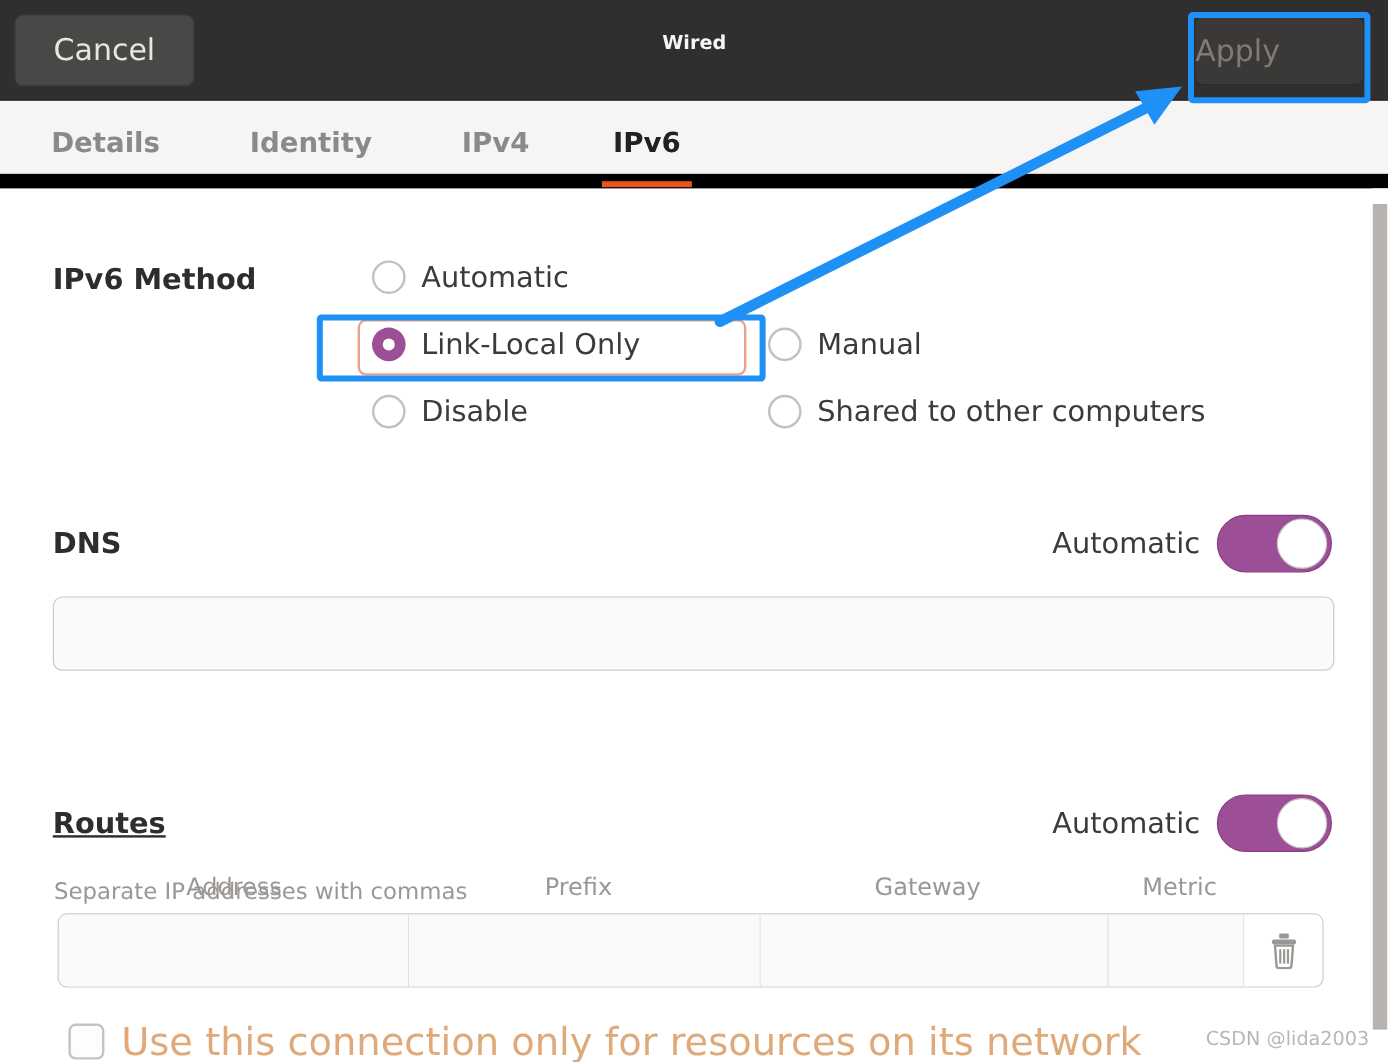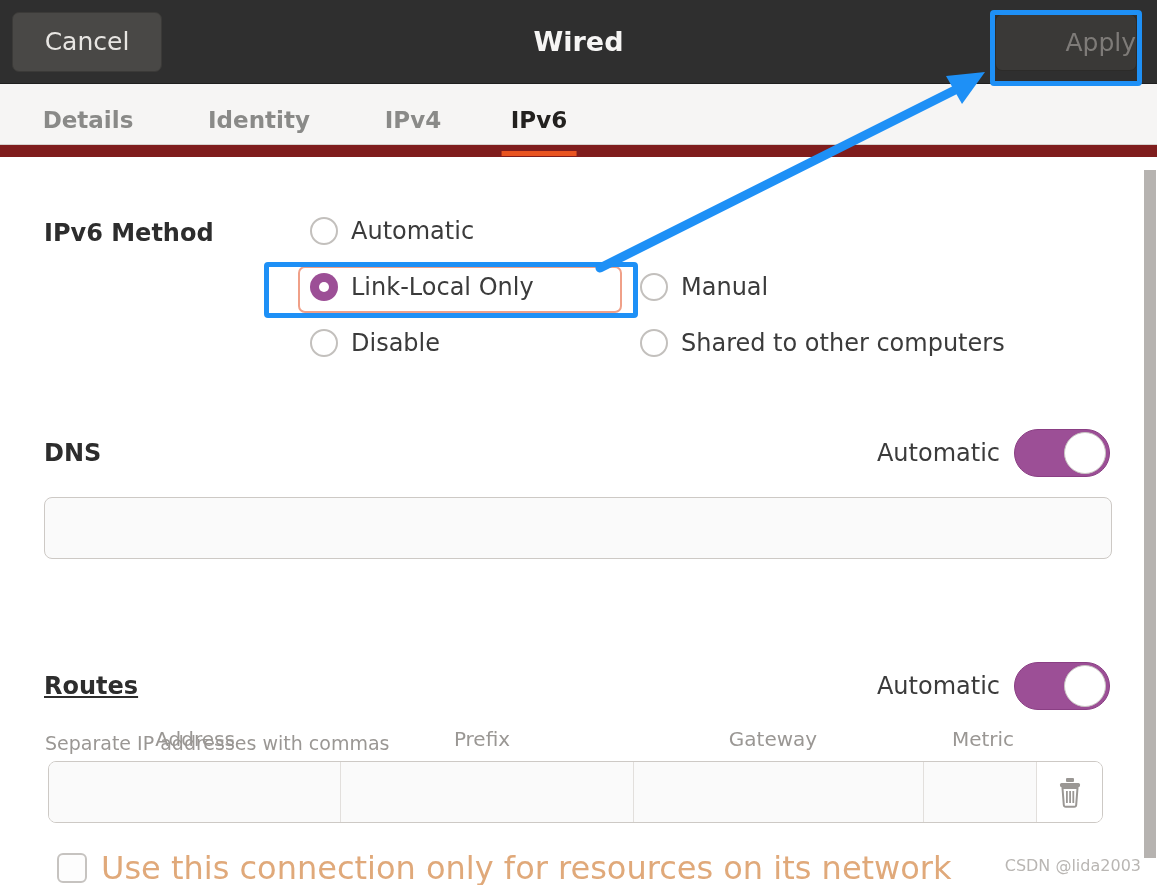--- a/index.html
+++ b/index.html
@@ -5,21 +5,21 @@
   * { box-sizing: border-box; margin: 0; padding: 0; }
   html, body {
     width: 1157px; height: 885px;
     font-family: "DejaVu Sans", sans-serif;
     background: #ffffff;
     overflow: hidden;
   }
   #app {
     position: relative;
     width: 1157px; height: 885px;
-    background: #7f1d1d;
+    background: #000000;
   }
 
   
   .headerbar {
     position: absolute; left: 0; top: 0;
     width: 1157px; height: 84px;
     background: #2f2f2f;
     border-bottom: 1px solid #1f1f1f;
   }
   .btn-cancel {
@@ -31,33 +31,33 @@
     color: #e8e6e3;
     font-size: 25px;
     line-height: 58px;
     text-align: center;
   }
   .window-title {
     position: absolute; left: 0; top: 26px;
     width: 1157px;
     text-align: center;
     color: #f6f5f4;
-    font-size: 27px;
+    font-size: 16px;
     font-weight: bold;
   }
   .btn-apply {
     position: absolute; left: 995px; top: 14px;
     width: 142px; height: 57px;
     background: #3a3937;
     border: 1px solid #2c2b29;
     border-radius: 7px;
     color: #7e7b78;
     font-size: 25px;
     line-height: 55px;
-    text-align: right;
+    text-align: left;
   }
 
   
   .tabbar {
     position: absolute; left: 0; top: 84px;
     width: 1157px; height: 61px;
     background: #f6f5f4;
     border-bottom: 1px solid #d6d2ce;
   }
   .tab {

